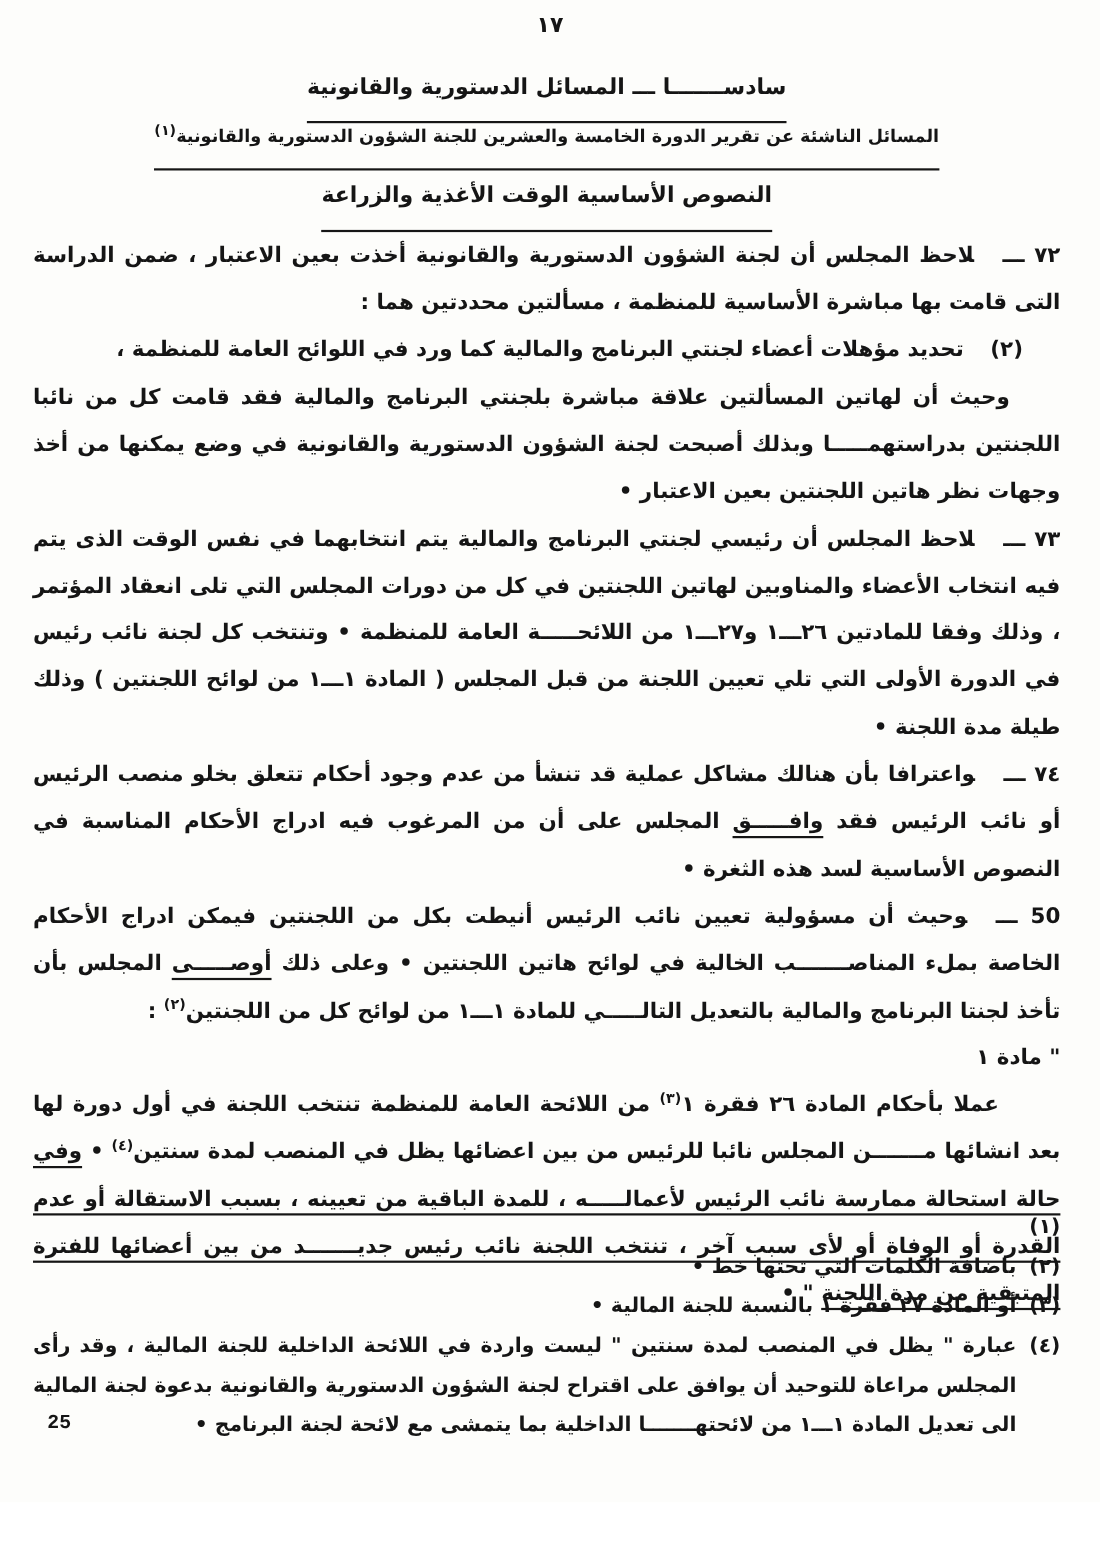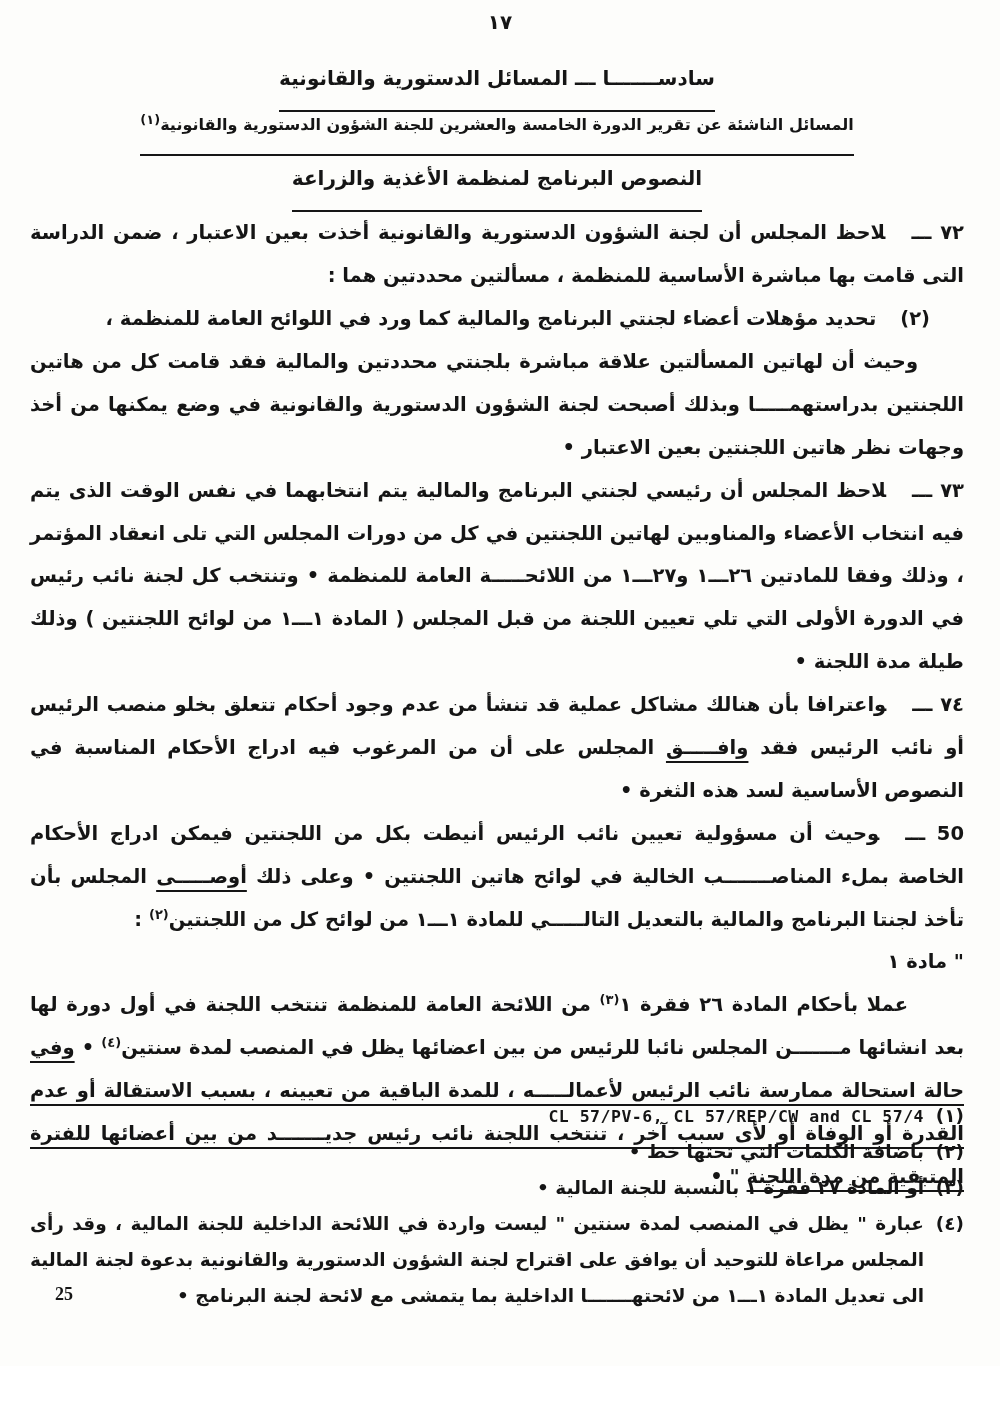--- a/index.html
+++ b/index.html
@@ -98,24 +98,24 @@
   .fn-latin {
     direction: ltr;
     font-family: "DejaVu Sans Mono", monospace;
     font-weight: 600;
     font-size: 16.5px;
     letter-spacing: 0.5px;
     padding-top: 3px;
   }
   .page-num-bottom {
     position: absolute;
-    left: 55px;
+    left: 43px;
     top: 1284px;
     direction: ltr;
-    font-family: Liberation Serif, serif;
+    font-family: Liberation Mono, monospace;
     font-size: 18px;
     font-weight: 700;
   }
 </style>
 </head>
 <body>
 
 <div class="page">
 
   <div class="page-num-top">١٧</div>
@@ -124,33 +124,33 @@
 
     <div class="h1-wrap h-center">
       <span class="uline-block">سادســـــــا ـــ المسائل الدستورية والقانونية</span>
     </div>
 
     <div class="h2-wrap">
       <span class="uline-block"><span>المسائل الناشئة عن تقرير الدورة الخامسة والعشرين للجنة الشؤون الدستورية والقانونية</span><sup class="fn-ref">(١)</sup></span>
     </div>
 
     <div class="h3-wrap h-center">
-      <span class="uline-block">النصوص البرنامج لمنظمة الأغذية والزراعة</span>
+      <span class="uline-block">النصوص الأساسية الوقت الأغذية والزراعة</span>
     </div>
 
     <p class="body-par mt-72">
       <span class="para-num">٧٢ ـــ</span><span>لاحظ المجلس أن لجنة الشؤون الدستورية والقانونية أخذت بعين الاعتبار ، ضمن الدراسة التى قامت بها مباشرة الأساسية للمنظمة ، مسألتين محددتين هما :</span>
     </p>
 
 
     <p class="body-par item-par mt-item2">
       <span class="item-num">(٢)</span><span>تحديد مؤهلات أعضاء لجنتي البرنامج والمالية كما ورد في اللوائح العامة للمنظمة ،</span>
     </p>
 
-    <p class="body-par indent-par mt-connect">وحيث أن لهاتين المسألتين علاقة مباشرة بلجنتي محددتين والمالية فقد قامت كل من هاتين اللجنتين بدراستهمـــــا وبذلك أصبحت لجنة الشؤون الدستورية والقانونية في وضع يمكنها من أخذ وجهات نظر هاتين اللجنتين بعين الاعتبار •</p>
+    <p class="body-par indent-par mt-connect">وحيث أن لهاتين المسألتين علاقة مباشرة بلجنتي البرنامج والمالية فقد قامت كل من نائبا اللجنتين بدراستهمـــــا وبذلك أصبحت لجنة الشؤون الدستورية والقانونية في وضع يمكنها من أخذ وجهات نظر هاتين اللجنتين بعين الاعتبار •</p>
 
 
     <p class="body-par mt-73">
       <span class="para-num">٧٣ ـــ</span><span>لاحظ المجلس أن رئيسي لجنتي البرنامج والمالية يتم انتخابهما في نفس الوقت الذى يتم فيه انتخاب الأعضاء والمناوبين لهاتين اللجنتين في كل من دورات المجلس التي تلى انعقاد المؤتمر ، وذلك وفقا للمادتين ٢٦ـــ١ و٢٧ـــ١ من اللائحـــــة العامة للمنظمة • وتنتخب كل لجنة نائب رئيس في الدورة الأولى التي تلي تعيين اللجنة من قبل المجلس ( المادة ١ـــ١ من لوائح اللجنتين ) وذلك طيلة مدة اللجنة •</span>
     </p>
 
     <p class="body-par mt-74">
       <span class="para-num">٧٤ ـــ</span><span>واعترافا بأن هنالك مشاكل عملية قد تنشأ من عدم وجود أحكام تتعلق بخلو منصب الرئيس أو نائب الرئيس فقد </span><span class="u-inline">وافـــــق</span><span> المجلس على أن من المرغوب فيه ادراج الأحكام المناسبة في النصوص الأساسية لسد هذه الثغرة •</span>
     </p>
 
@@ -162,21 +162,20 @@
 
     <p class="body-par quote-par mt-quote">
       <span>عملا بأحكام المادة ٢٦ فقرة ١</span><sup class="fn-ref">(٣)</sup><span> من اللائحة العامة للمنظمة تنتخب اللجنة في أول دورة لها بعد انشائها مـــــــن المجلس نائبا للرئيس من بين اعضائها يظل في المنصب لمدة سنتين</span><sup class="fn-ref">(٤)</sup><span> • </span><span class="u-inline">وفي حالة استحالة ممارسة نائب الرئيس لأعمالـــــه ، للمدة الباقية من تعيينه ، بسبب الاستقالة أو عدم القدرة أو الوفاة أو لأى سبب آخر ، تنتخب اللجنة نائب رئيس جديـــــــد من بين أعضائها للفترة المتبقية من مدة اللجنة</span><span> " •</span>
     </p>
 
   </div>
 
   <div class="footnotes">
     <div class="fn-row">
       <span class="fn-num">(١)</span>
-      <span class="fn-text fn-latin">CL 57/PV-6, CL 57/REP/CW and CL 57/4</span>
     </div>
     <div class="fn-row">
       <span class="fn-num">(٢)</span>
       <span class="fn-text">باضافة الكلمات التي تحتها خط •</span>
     </div>
     <div class="fn-row">
       <span class="fn-num">(٣)</span>
       <span class="fn-text">أو المادة ٢٧ فقرة ١ بالنسبة للجنة المالية •</span>
     </div>
     <div class="fn-row">

